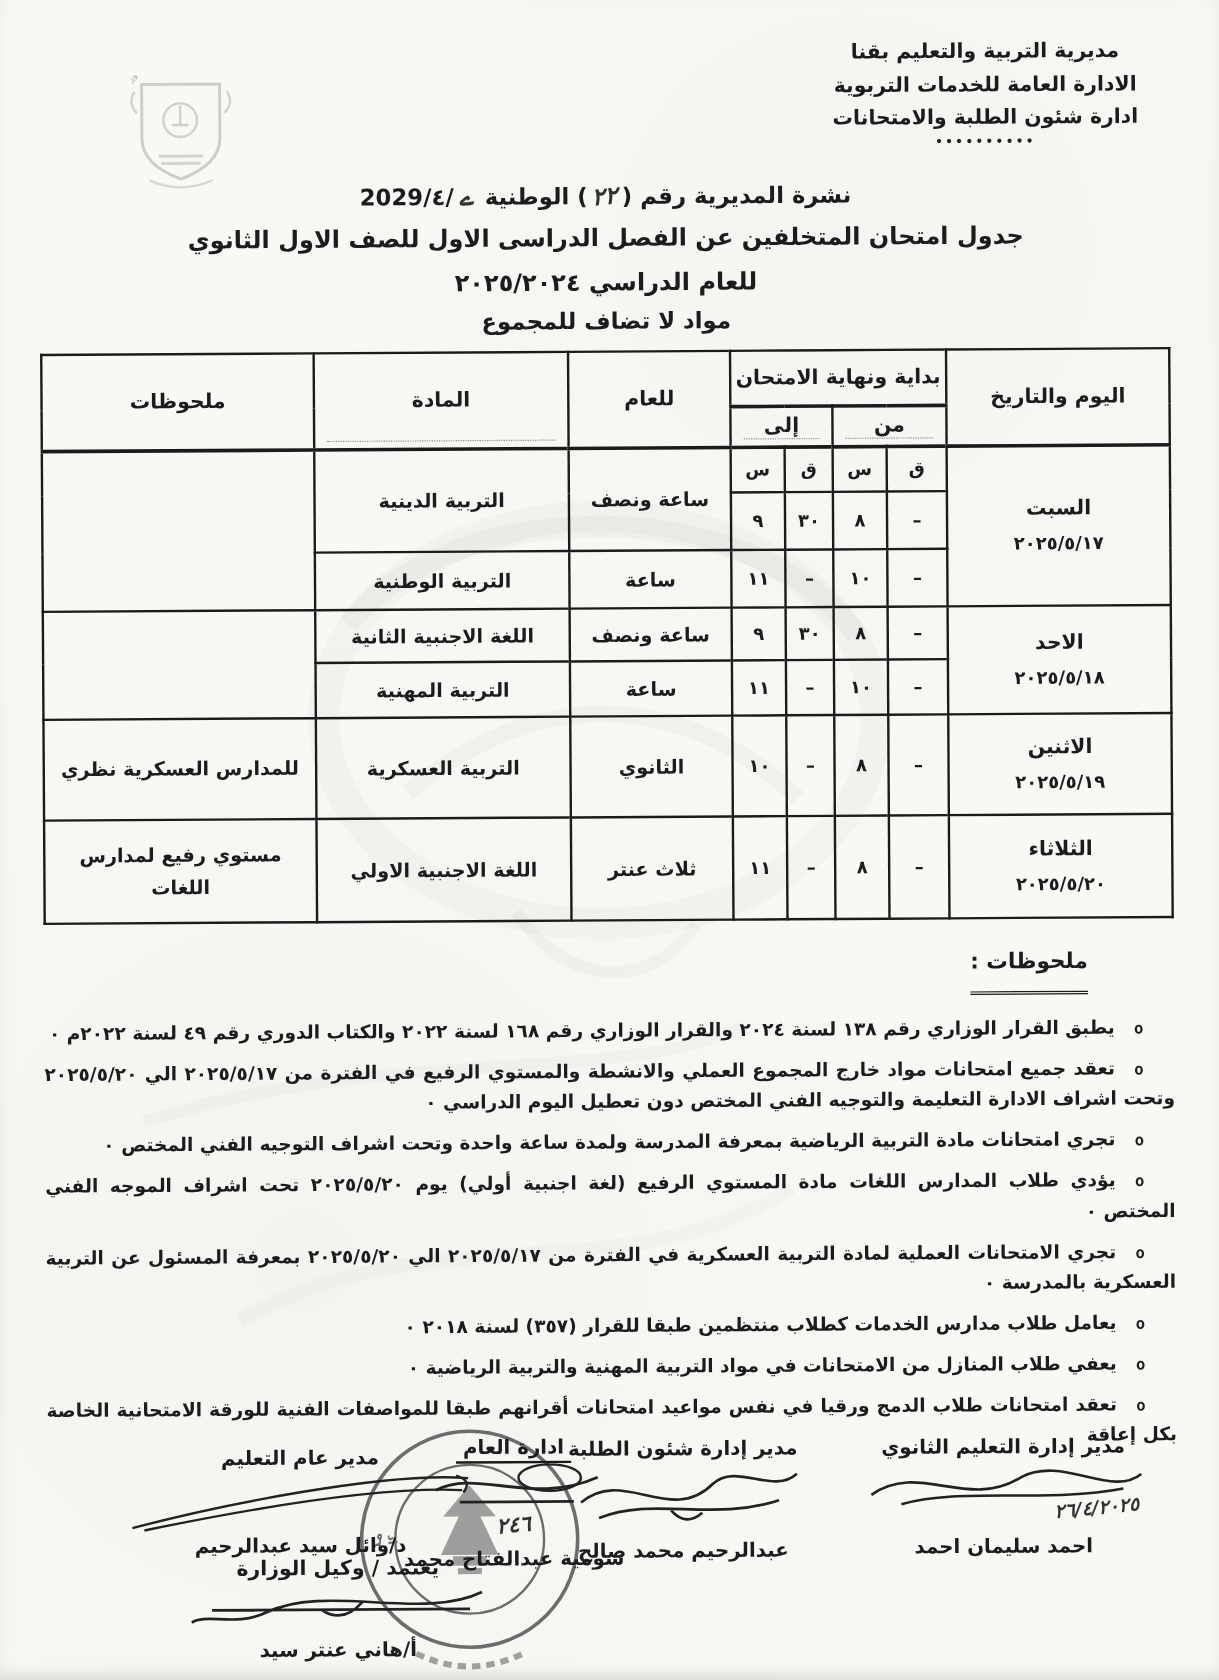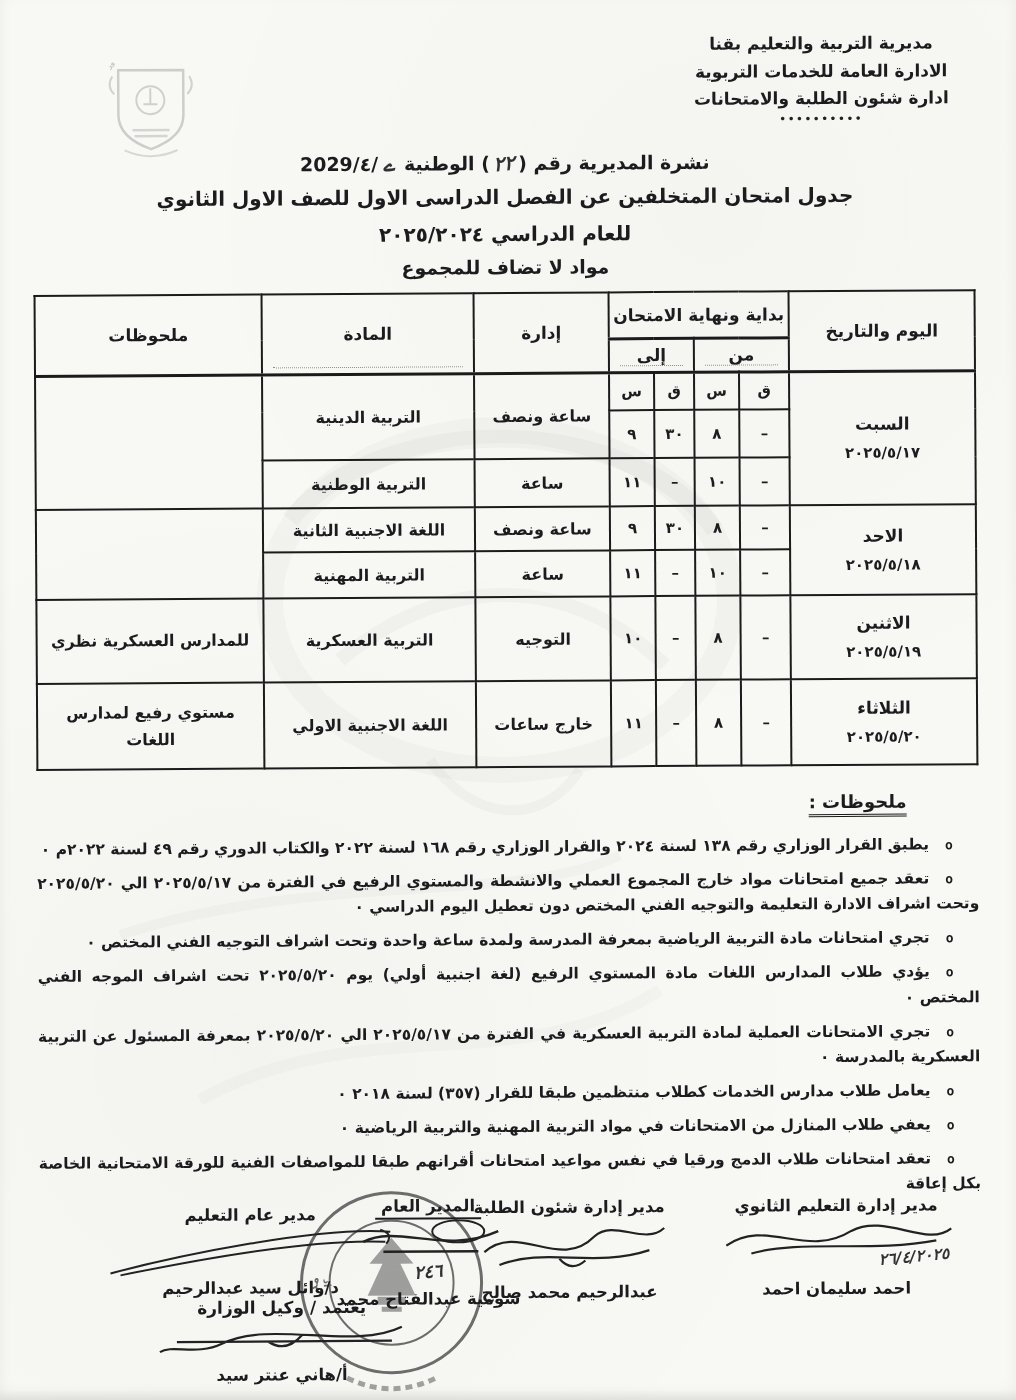--- a/index.html
+++ b/index.html
@@ -45,21 +45,21 @@
   .day-date { font-size:15px; }
   .subj { font-size:16px; }
   .note-cell { font-size:16px; padding:4px 34px; line-height:1.7; }
   .dotlead { position:relative; }
   .dotlead::after { content:""; position:absolute; left:10px; right:10px; bottom:5px;
     border-bottom:1px dotted #8e8e8e; }
 
   
   .notes { position:absolute; top:793px; right:38px; width:942px; }
   .notes-title { display:inline-block; font-size:18px; font-weight:bold;
-    border-bottom:3px double #1b1b1b; padding-bottom:2px;
+    border-bottom:3px double #1b1b1b; padding-bottom:14px;
     margin-right:72px; margin-bottom:16px; }
   .note { font-weight:bold; font-size:15.5px; line-height:1.62;
     text-align:justify; margin-bottom:9px; text-indent:26px; }
   .note .bullet { font-family:"DejaVu Sans Mono", monospace; font-size:13px;
     margin-left:16px; font-weight:bold; }
 
   
   .sig { position:absolute; text-align:center; font-weight:bold; }
   .sig .sig-title { font-size:16.5px; white-space:nowrap; }
   .sig .sig-name  { font-size:16.5px; white-space:nowrap; }
@@ -140,21 +140,21 @@
         <col style="width:40px">
           <col style="width:45px">
           <col style="width:135px">
         <col style="width:212px">
           <col style="width:227px">
       </colgroup>
       <thead>
         <tr style="height:46px">
           <th rowspan="2" class="hdr">اليوم والتاريخ</th>
           <th colspan="4" class="hdr">بداية ونهاية الامتحان</th>
-          <th rowspan="2" class="hdr">إدارة</th>
+          <th rowspan="2" class="hdr">للعام</th>
           <th rowspan="2" class="hdr dotlead">المادة</th>
           <th rowspan="2" class="hdr">ملحوظات</th>
         </tr>
         <tr class="hrow2" style="height:34px">
           <th colspan="2" class="hdr dotlead">من</th>
           <th colspan="2" class="hdr dotlead">إلى</th>
         </tr>
       </thead>
       <tbody>
 
@@ -210,35 +210,35 @@
 
         <tr style="height:84px">
           <td>
             <div class="day-name">الاثنين</div>
             <div class="day-date">٢٠٢٥/٥/١٩</div>
           </td>
           <td class="val">–</td>
           <td class="val">٨</td>
           <td class="val">–</td>
           <td class="val">١٠</td>
-          <td>التوجيه</td>
+          <td>الثانوي</td>
           <td class="subj">التربية العسكرية</td>
           <td class="note-cell">للمدارس العسكرية نظري</td>
         </tr>
 
         <tr style="height:86px">
           <td>
             <div class="day-name">الثلاثاء</div>
             <div class="day-date">٢٠٢٥/٥/٢٠</div>
           </td>
           <td class="val">–</td>
           <td class="val">٨</td>
           <td class="val">–</td>
           <td class="val">١١</td>
-          <td>خارج ساعات</td>
+          <td>ثلاث عنتر</td>
           <td class="subj">اللغة الاجنبية الاولي</td>
           <td class="note-cell">مستوي رفيع لمدارس اللغات</td>
         </tr>
       </tbody>
     </table>
 
     <div class="notes">
       <div class="notes-title">ملحوظات :</div>
       <div class="note">
         <span class="bullet">o</span><span>يطبق القرار الوزاري رقم ١٣٨ لسنة ٢٠٢٤ والقرار الوزاري رقم ١٦٨ لسنة ٢٠٢٢ والكتاب الدوري رقم ٤٩ لسنة ٢٠٢٢م ٠</span>
@@ -298,21 +298,21 @@
 
     <div class="sig" id="sig2">
       <div class="sig-title">مدير إدارة شئون الطلبة</div>
       <svg width="210" height="60" viewBox="0 0 210 60">
         <path d="M20,35 C55,5 95,55 130,20 C150,2 180,30 200,12 M35,48 C80,30 130,52 185,34 M95,42 q12,14 26,2" fill="none" stroke="#222" stroke-width="2.2"></path>
       </svg>
       <div class="sig-name" style="margin-top:6px">عبدالرحيم محمد صالح</div>
     </div>
 
     <div class="sig" id="sig3">
-      <div class="sig-title">المدير العام</div>
+      <div class="sig-title">ادارة العام</div>
       <svg width="180" height="42" viewBox="0 0 180 42">
         <path d="M25,22 C60,4 105,36 160,12 M45,32 h95" fill="none" stroke="#222" stroke-width="2.4"></path>
         <ellipse cx="120" cy="12" rx="26" ry="11" fill="none" stroke="#222" stroke-width="2"></ellipse>
       </svg>
       <div class="hand" style="font-size:17px">٢٤٦</div>
       <div class="sig-name" style="margin-top:8px">سومية عبدالفتاح محمد</div>
     </div>
 
     <div class="sig" id="sig4">
       <div class="sig-title">مدير عام التعليم</div>

